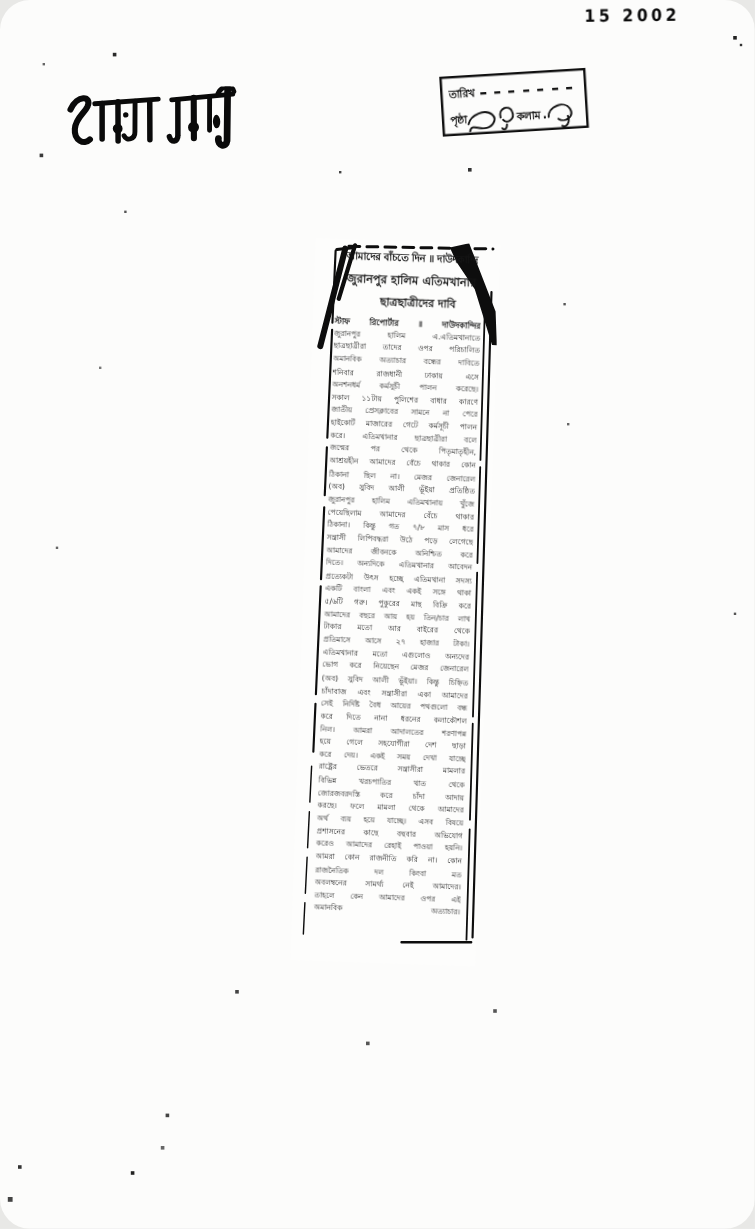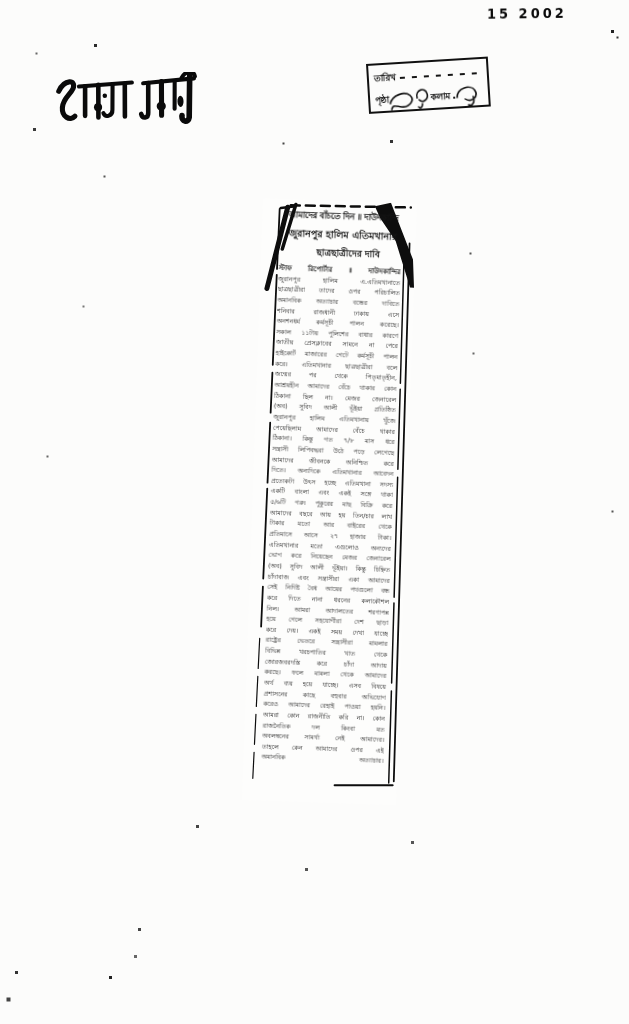--- a/index.html
+++ b/index.html
@@ -1,19 +1,19 @@
 <!DOCTYPE html>
 <html><head>
 <meta charset="utf-8">
 <style>
   html,body { margin:0; padding:0; background:#e8e8e6; }
   .page {
     position:relative; width:629px; height:1024px; margin:0 auto;
     background:#fcfcfb; overflow:hidden;
-    font-family:"DejaVu Sans", sans-serif; color:#111;
+    font-family:"DejaVu Sans", sans-serif; color:#111;border-radius:25px;
   }
   .vh { position:absolute; width:1px; height:1px; overflow:hidden; clip-path:inset(50%); white-space:nowrap; }
 
   
   .date-stamp {
     position:absolute; left:487px; top:6px;
     font-weight:700; font-size:13px; letter-spacing:3px;
     transform:scaleY(1.1) rotate(-0.6deg); color:#0b0b0b;
     filter:blur(0.3px);
   }

